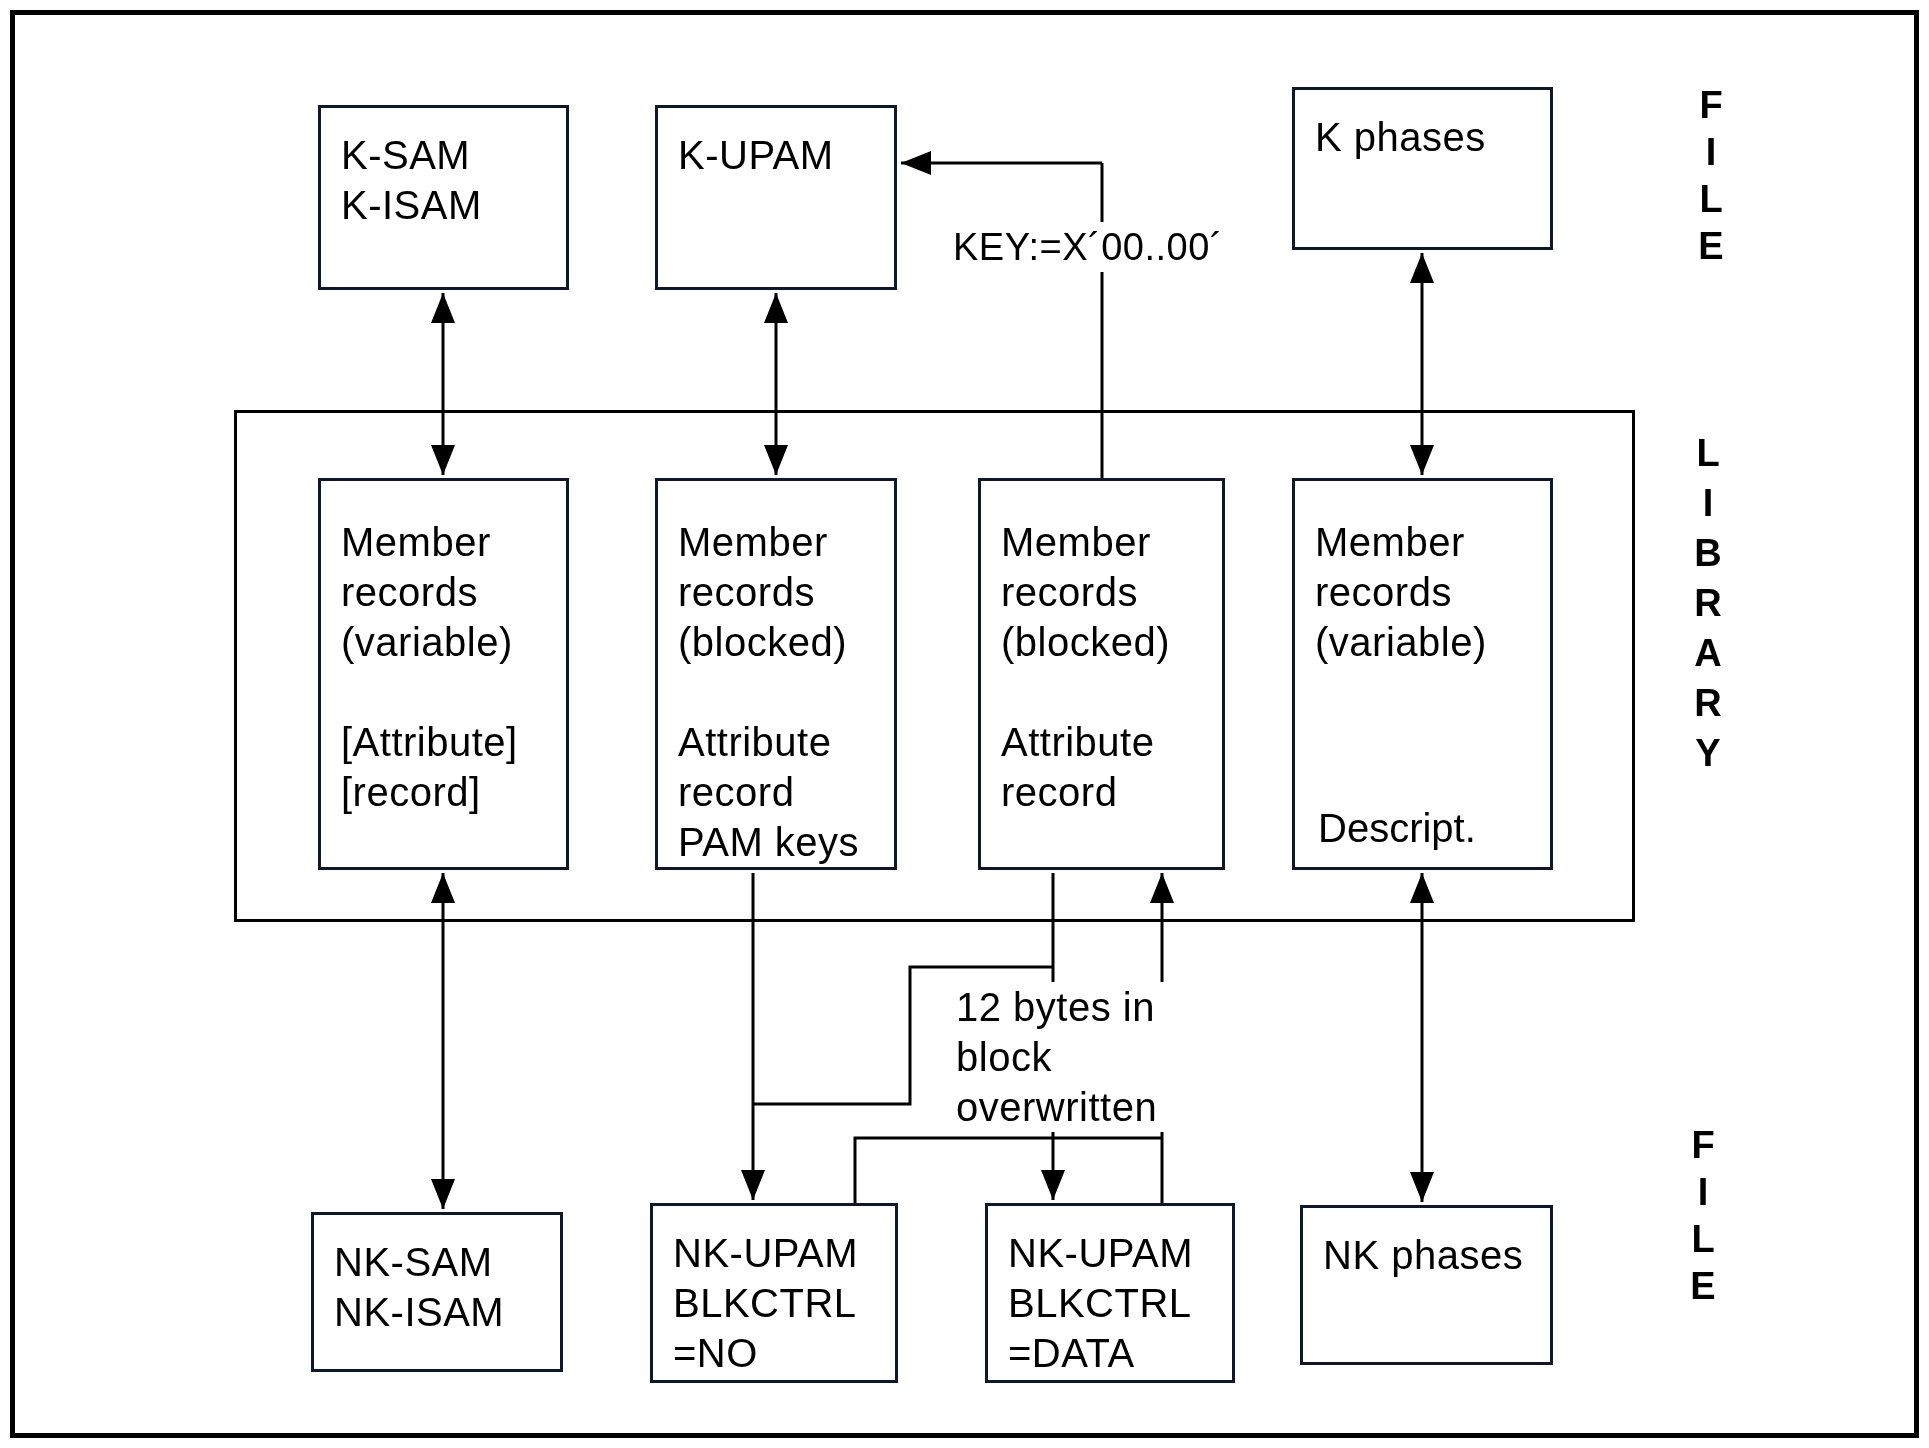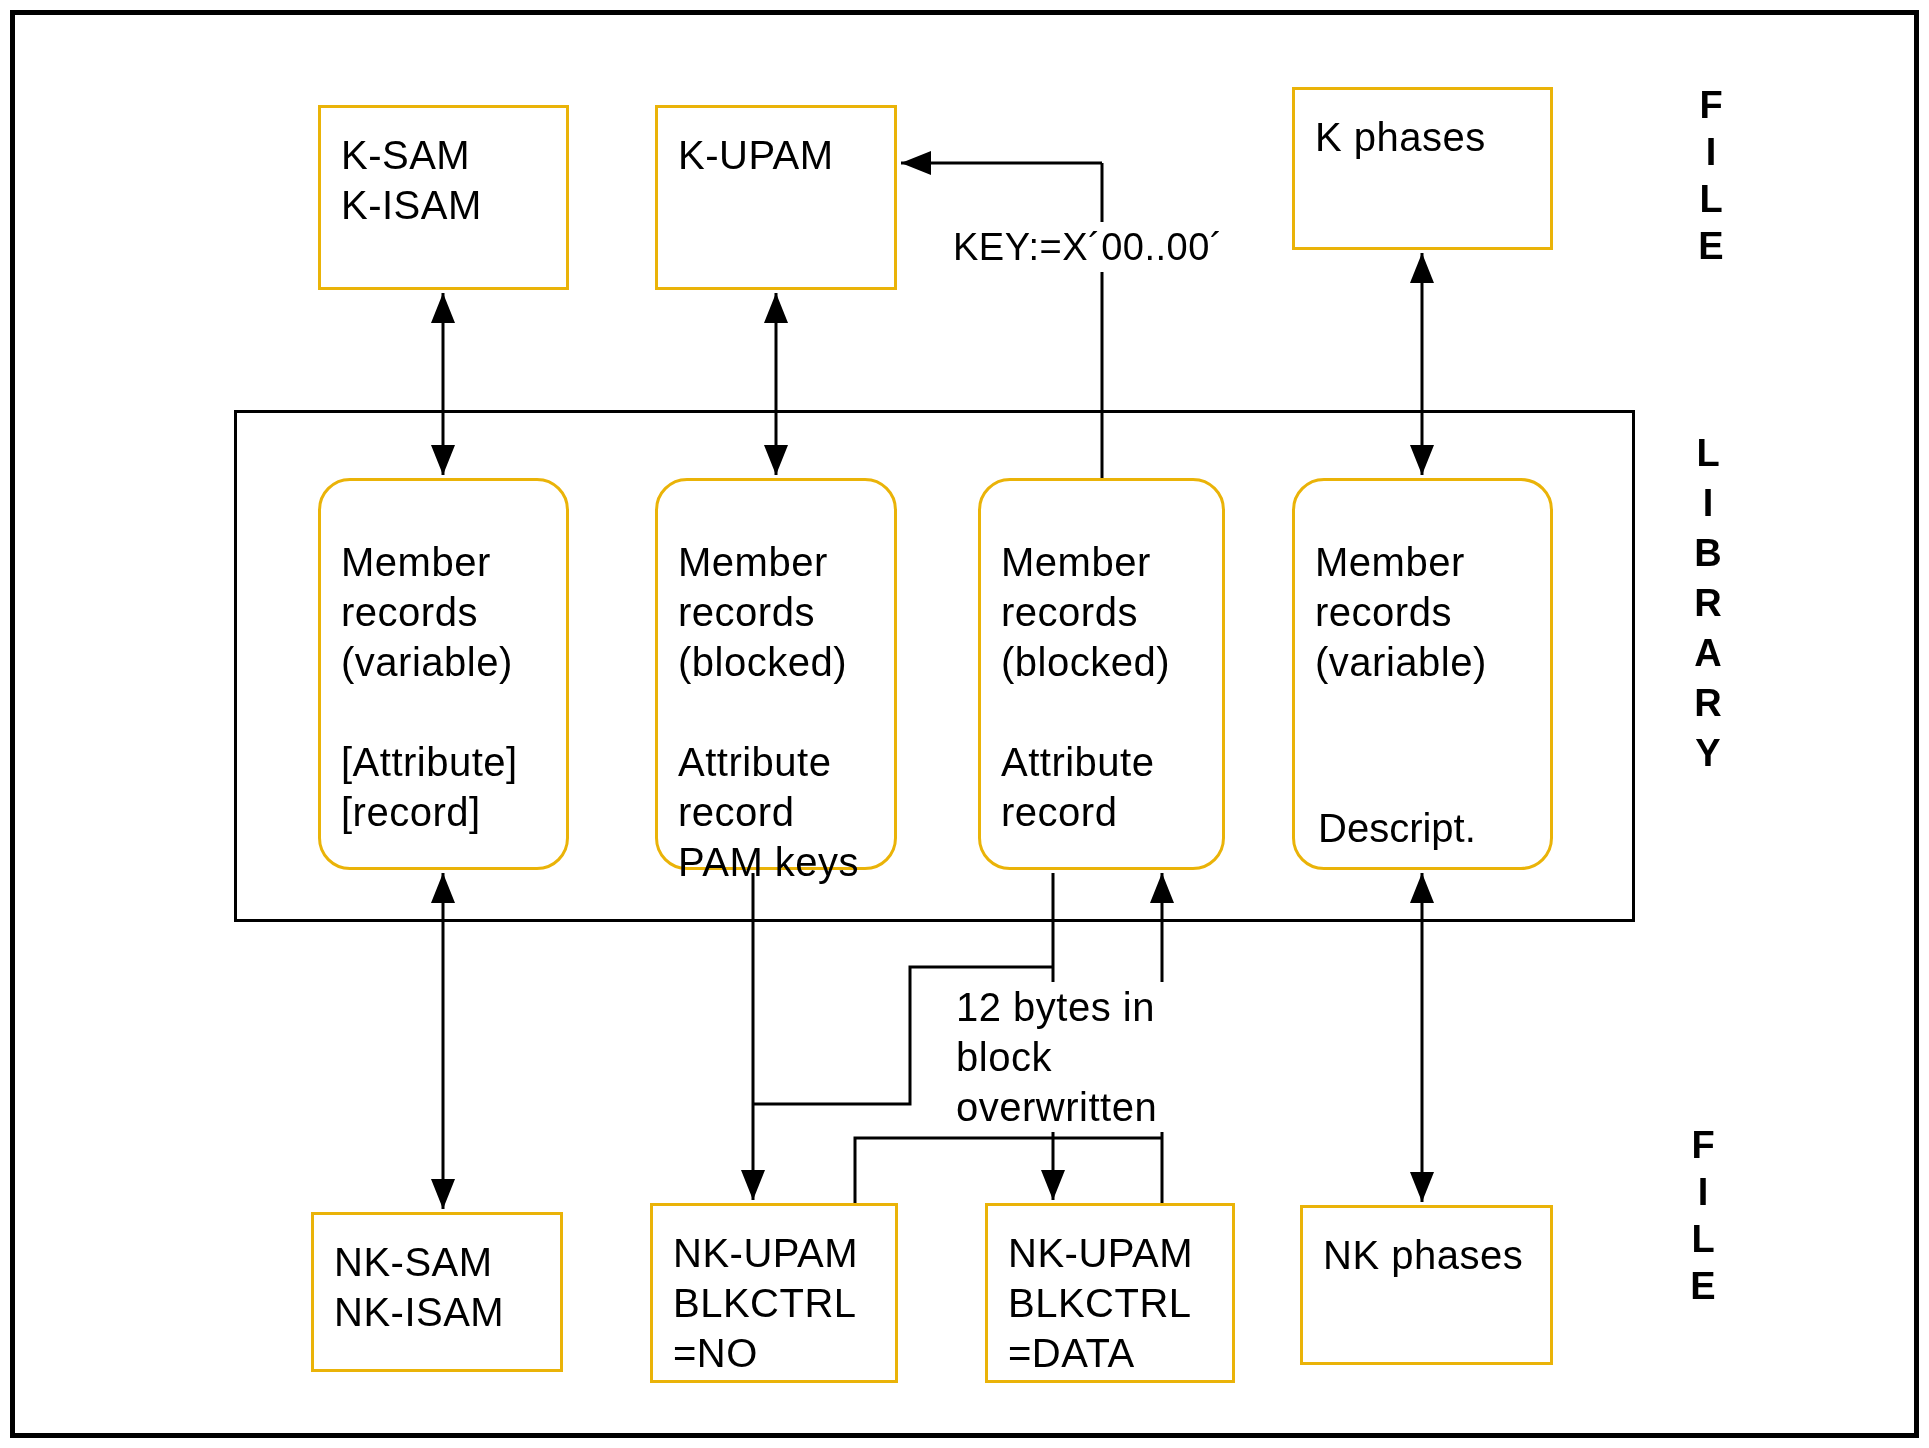--- a/index.html
+++ b/index.html
@@ -9,27 +9,27 @@
   }
   .outer-frame{
     position:absolute;left:10px;top:10px;width:1909px;height:1428px;
     border:5px solid #000;box-sizing:border-box;background:transparent;
   }
   .lib-frame{
     position:absolute;left:234px;top:410px;width:1401px;height:512px;
     border:3px solid #000;box-sizing:border-box;background:transparent;
   }
   .box{
-    position:absolute;box-sizing:border-box;border:3px solid #eab308;background:#fff;
+    position:absolute;box-sizing:border-box;border:3px solid #0f172a;background:#fff;
   }
   .box-text{
     white-space:pre-line;font-size:40px;line-height:50px;letter-spacing:0.5px;
   }
   .pad-sm{padding:22px 18px 0 20px;}
-  .pad-mem{padding:56px 18px 0 20px;border-radius:32px;}
+  .pad-mem{padding:36px 18px 0 20px;}
   .footer-text{
     position:absolute;left:23px;bottom:14px;font-size:40px;line-height:50px;
   }
   .note{
     position:absolute;background:#fff;white-space:pre-line;
     font-size:40px;line-height:50px;padding:0 8px;letter-spacing:0.5px;
   }
   .note-key{font-size:38px;}
   .side-label{
     position:absolute;width:46px;text-align:center;white-space:pre-line;

